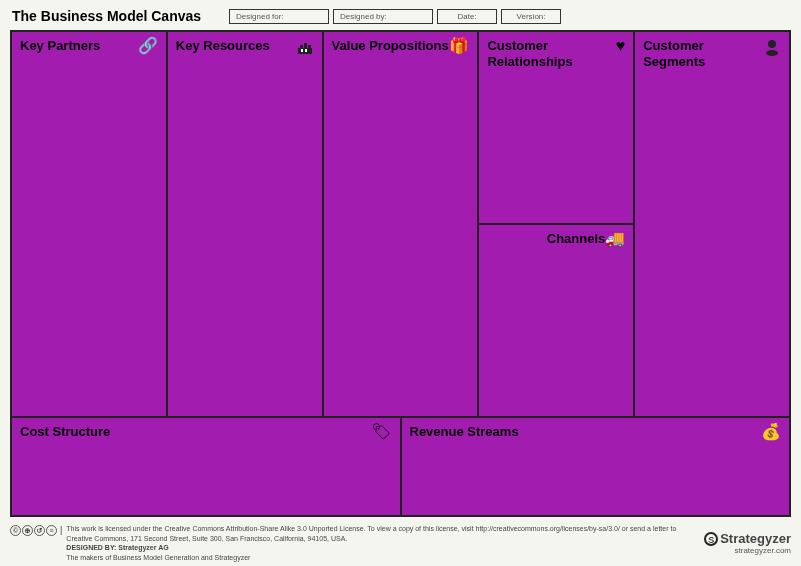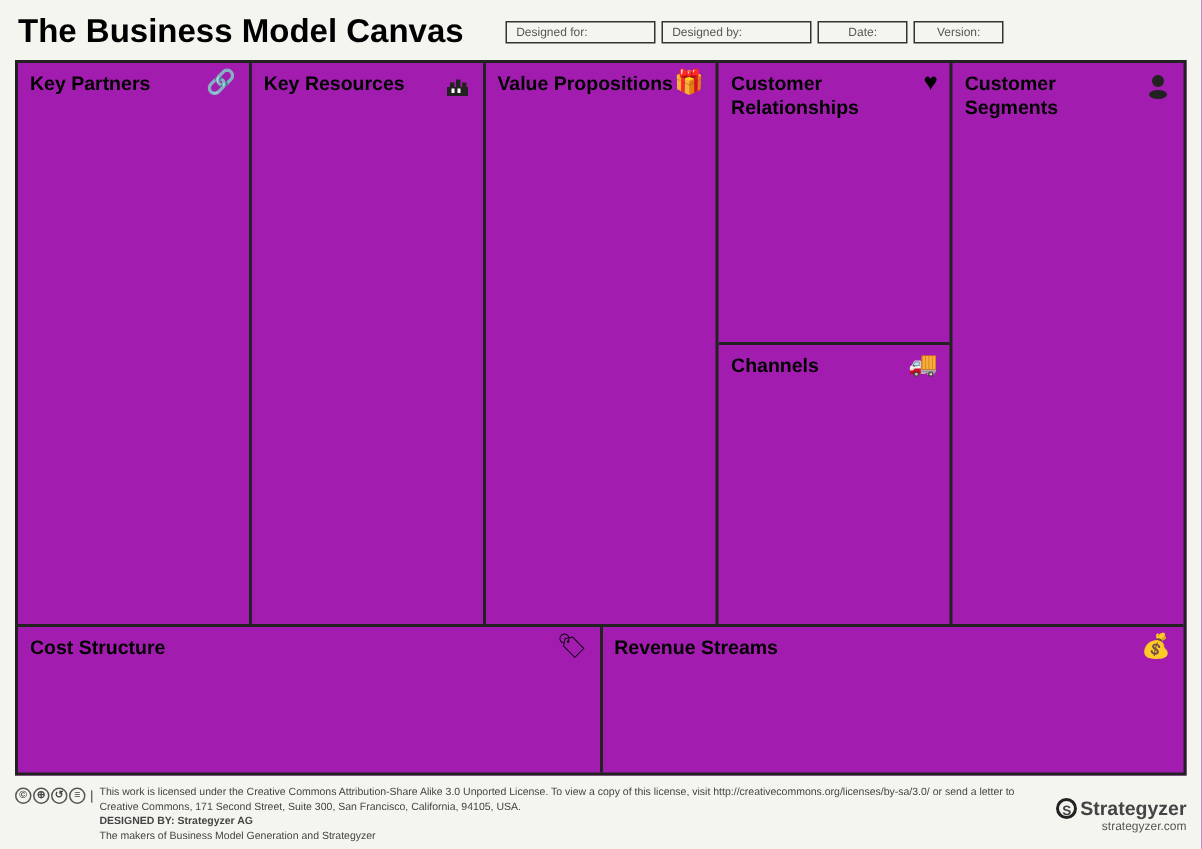--- a/index.html
+++ b/index.html
@@ -14,21 +14,21 @@
     }
 
     .header {
       display: flex;
       align-items: center;
       padding: 8px 12px 4px 12px;
       gap: 8px;
     }
 
     .main-title {
-      font-size: 22px;
+      font-size: 14px;
       font-weight: bold;
       flex: 0 0 auto;
       margin-right: 20px;
     }
 
     .header-fields {
       display: flex;
       gap: 4px;
       align-items: center;
       flex: 1;
@@ -93,20 +93,21 @@
     .col-propositions {
       flex: 1;
       border-right: 2px solid #222;
     }
 
     .col-relationships-channels {
       flex: 1;
       border-right: 2px solid #222;
       display: flex;
       flex-direction: column;
+      align-items: flex-end;
     }
 
     .col-relationships {
       flex: 1;
       border-bottom: 2px solid #222;
     }
 
     .col-channels {
       flex: 1;
     }

